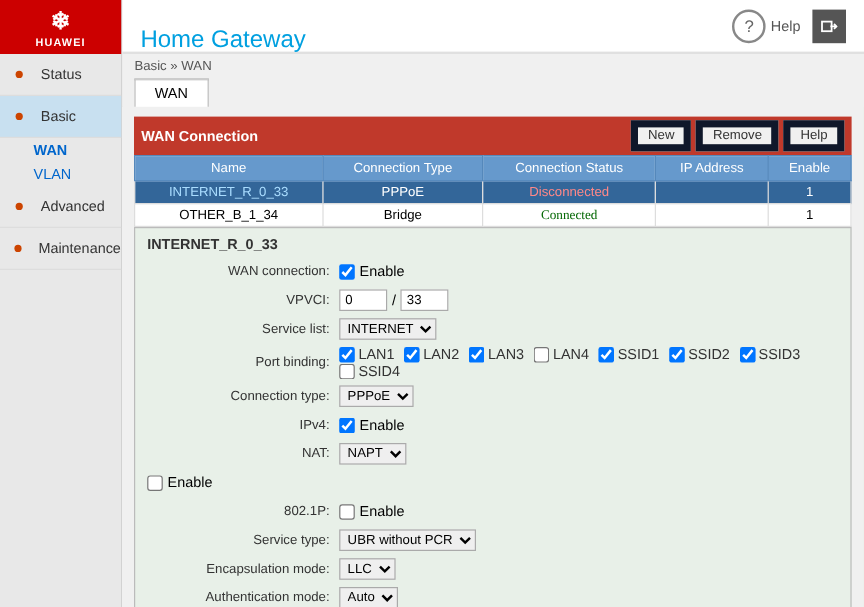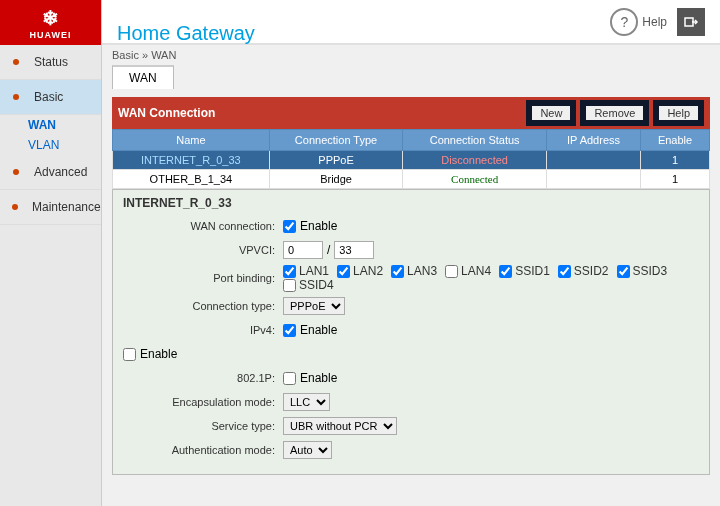--- a/index.html
+++ b/index.html
@@ -377,20 +377,28 @@
 
       <div class="form-row">
         <div class="form-label">VPVCI:</div>
         <div class="form-control">
           <input type="text" class="small" value="0" style="">
           <span> / </span>
           <input type="text" class="small" value="33" style="">
         </div>
       </div>
 
+      <div class="form-row">
+        <div class="form-label">Service list:</div>
+        <div class="form-control">
+          <select>
+            <option>INTERNET</option>
+          </select>
+        </div>
+      </div>
 
       <div class="form-row">
         <div class="form-label">Port binding:</div>
         <div class="form-control port-group">
           <label class="checkbox-label">
               <input type="checkbox" checked="" style=""> 
               <span>LAN1</span>
             </label>
           <label class="checkbox-label">
               <input type="checkbox" checked="" style=""> 
@@ -434,55 +442,63 @@
       </div>
 
       <div class="form-row">
         <div class="form-label">IPv4:</div>
         <div class="form-control">
           <input type="checkbox" checked="" style="">
           <span>Enable</span>
         </div>
       </div>
 
+      <div class="form-row">
+        <div class="form-label">NAT:</div>
+        <div class="form-control">
+          <select>
+            <option>NAPT</option>
+          </select>
+        </div>
+      </div>
 
       <div class="form-row">
         <div class="form-control">
           <input type="checkbox" style="">
           <span>Enable</span>
         </div>
       </div>
 
       <div class="form-row">
         <div class="form-label">802.1P:</div>
         <div class="form-control">
           <input type="checkbox" style="">
           <span>Enable</span>
+        </div>
+      </div>
+
+      <div class="form-row">
+        <div class="form-label">Service type:</div>
+        <div class="form-control">
+          <select>
+            <option>UBR without PCR</option>
+          </select>
         </div>
       </div>
 
       <div class="form-row">
         <div class="form-label">Encapsulation mode:</div>
         <div class="form-control">
           <select>
             <option>LLC</option>
           </select>
         </div>
       </div>
 
       <div class="form-row">
-        <div class="form-label">Service type:</div>
-        <div class="form-control">
-          <select>
-            <option>UBR without PCR</option>
-          </select>
-        </div>
-      </div>
-
-      <div class="form-row">
         <div class="form-label">Authentication mode:</div>
         <div class="form-control">
           <select>
             <option>Auto</option>
           </select>
         </div>
       </div>
 
     </div>
 

